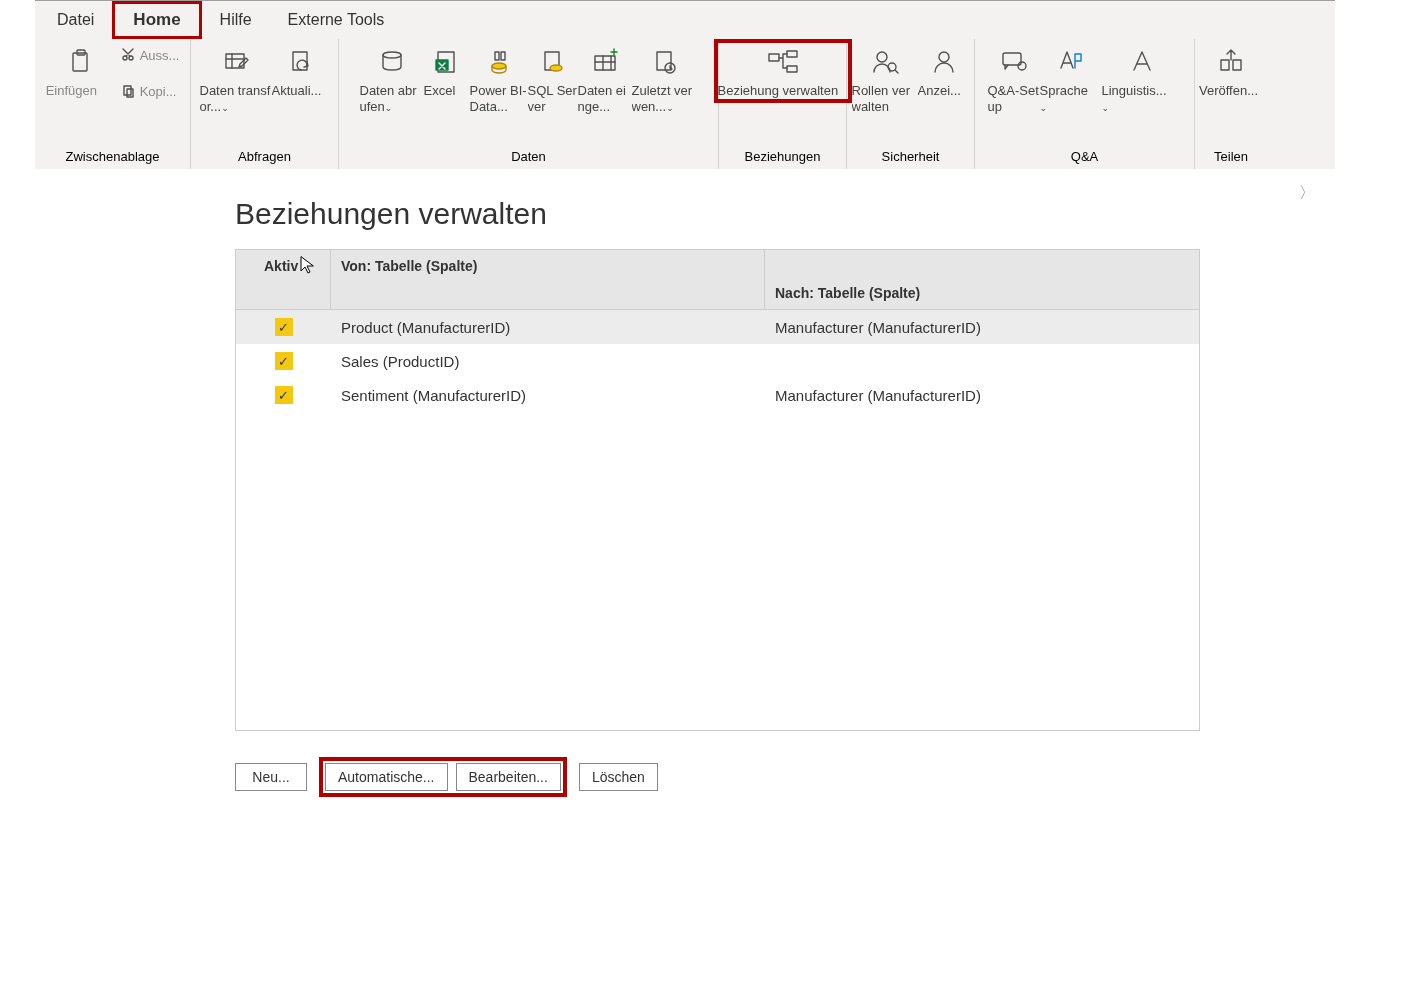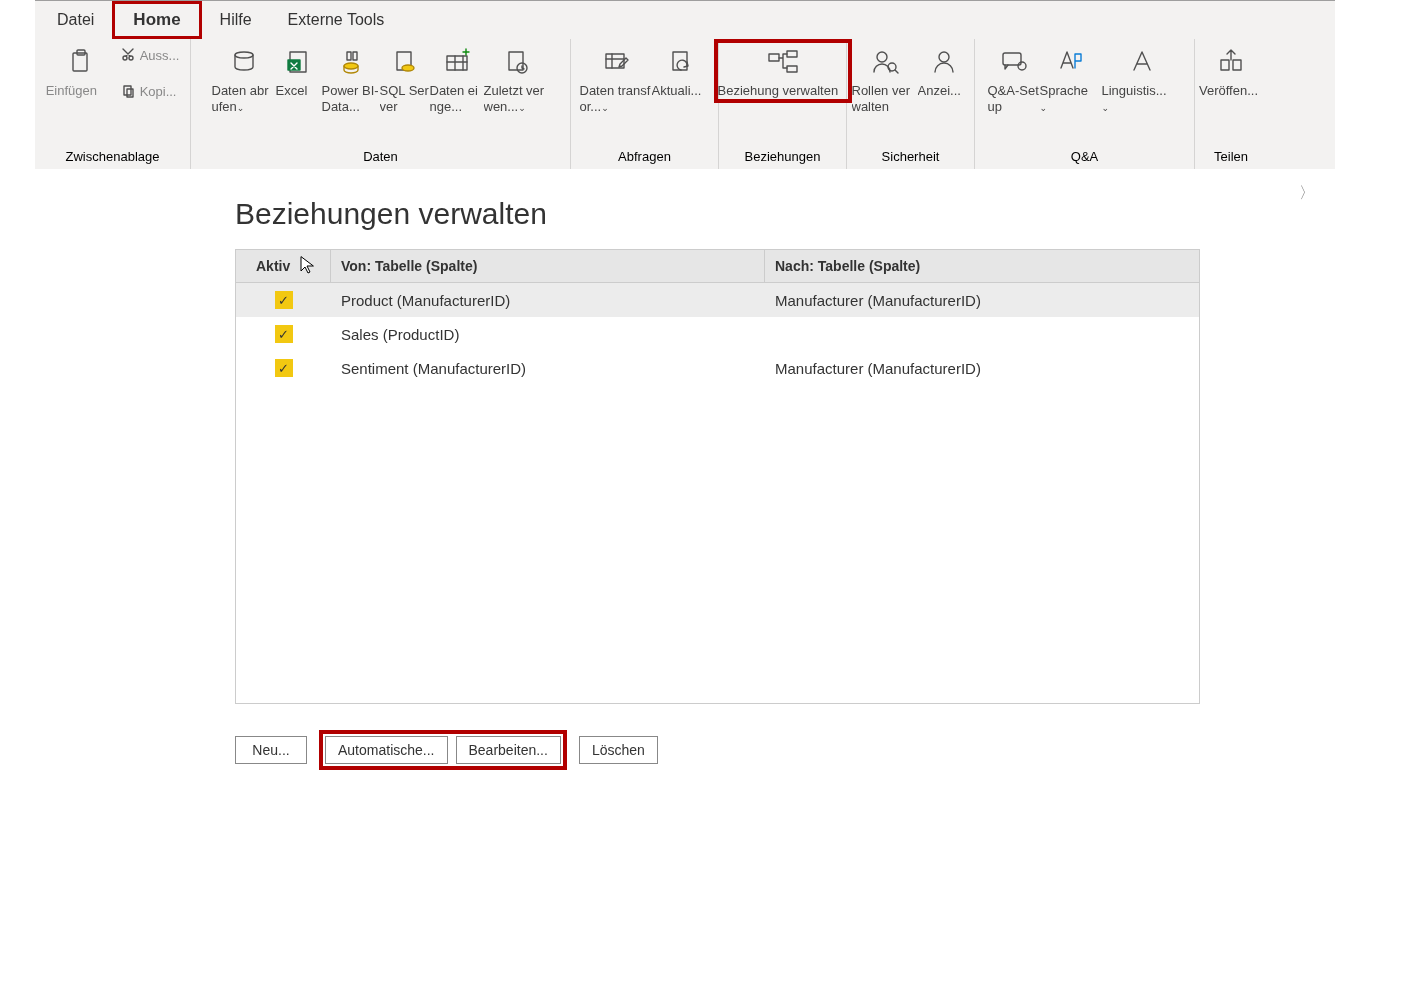--- a/index.html
+++ b/index.html
@@ -134,23 +134,23 @@
     border: 1px solid #ccc;
   }
   .rel-head {
     display: flex;
     background: #e6e6e6;
     border-bottom: 1px solid #ccc;
     font-weight: 700;
     font-size: 14px;
     color: #333;
   }
-  .rel-head .c1 { width: 95px; padding: 8px 20px; border-right: 1px solid #ccc; position: relative; }
+  .rel-head .c1 { width: 95px; padding: 8px 28px; border-right: 1px solid #ccc; position: relative; }
   .rel-head .c2 { width: 434px; padding: 8px 10px; border-right: 1px solid #ccc; }
-  .rel-head .c3 { width: 434px; padding: 8px 10px; }
+  .rel-head .c3 { width: 434px; padding: 8px 10px; margin-top: 27px; }
   .rel-body { height: 420px; }
   .rel-row {
     display: flex;
     align-items: center;
     height: 34px;
     font-size: 15px;
     color: #333;
   }
   .rel-row.sel { background: #ececec; }
   .rel-row .c1 { width: 95px; display:flex; justify-content:center; cursor:pointer; }
@@ -233,20 +233,46 @@
                   <rect x="6" y="5" width="6" height="8"></rect>
                 </svg>
             </span>
             <span>Kopi...</span>
           </div>
         </div>
       </div>
       <div class="ribbon-group-label">Zwischenablage</div>
     </div>
 
+    <div class="ribbon-group" style="width:148px">
+      <div class="ribbon-group-content">
+        <div class="large-btn" style="width:72px">
+          <span class="icon">
+            <svg width="28" height="28" viewBox="0 0 28 28">
+                <rect x="4" y="6" width="18" height="14"></rect>
+                <path d="M4 11 h18 M10 6 v14"></path>
+                <path d="M18 16 l6 -6 2 2 -6 6 -3 1 z"></path>
+              </svg>
+          </span>
+          <span class="lbl"><span>Daten transfor...</span><span style="font-size:9px">⌄</span></span>
+        </div>
+        <div class="large-btn" style="width:58px">
+          <span class="icon">
+            <svg width="28" height="28" viewBox="0 0 28 28">
+                <rect x="6" y="4" width="14" height="18"></rect>
+                <path d="M14 22 a5 5 0 1 1 6 -4"></path>
+                <path d="M20 14 l1 4 -4 1"></path>
+              </svg>
+          </span>
+          <span class="lbl">Aktuali...</span>
+        </div>
+      </div>
+      <div class="ribbon-group-label">Abfragen</div>
+    </div>
+
     <div class="ribbon-group" style="width:380px">
       <div class="ribbon-group-content">
         <div class="large-btn" style="width:64px">
           <span class="icon">
             <svg width="30" height="30" viewBox="0 0 30 30">
                 <ellipse cx="15" cy="8" rx="9" ry="3"></ellipse>
                 <path d="M6 8 v12 a9 3 0 0 0 18 0 V8"></path>
               </svg>
           </span>
           <span class="lbl"><span>Daten abrufen</span><span style="font-size:9px">⌄</span></span>
@@ -296,46 +322,20 @@
             <svg width="28" height="28" viewBox="0 0 28 28">
                 <rect x="6" y="4" width="14" height="18"></rect>
                 <circle cx="19" cy="20" r="5"></circle>
                 <path d="M19 18 v2 l2 1"></path>
               </svg>
           </span>
           <span class="lbl"><span>Zuletzt verwen...</span><span style="font-size:9px">⌄</span></span>
         </div>
       </div>
       <div class="ribbon-group-label">Daten</div>
-    </div>
-
-    <div class="ribbon-group" style="width:148px">
-      <div class="ribbon-group-content">
-        <div class="large-btn" style="width:72px">
-          <span class="icon">
-            <svg width="28" height="28" viewBox="0 0 28 28">
-                <rect x="4" y="6" width="18" height="14"></rect>
-                <path d="M4 11 h18 M10 6 v14"></path>
-                <path d="M18 16 l6 -6 2 2 -6 6 -3 1 z"></path>
-              </svg>
-          </span>
-          <span class="lbl"><span>Daten transfor...</span><span style="font-size:9px">⌄</span></span>
-        </div>
-        <div class="large-btn" style="width:58px">
-          <span class="icon">
-            <svg width="28" height="28" viewBox="0 0 28 28">
-                <rect x="6" y="4" width="14" height="18"></rect>
-                <path d="M14 22 a5 5 0 1 1 6 -4"></path>
-                <path d="M20 14 l1 4 -4 1"></path>
-              </svg>
-          </span>
-          <span class="lbl">Aktuali...</span>
-        </div>
-      </div>
-      <div class="ribbon-group-label">Abfragen</div>
     </div>
 
     <div class="ribbon-group" style="width:128px">
       <div class="ribbon-group-content" style="padding:0">
         <div class="large-btn highlight-red" style="width:138px;margin:0 8px">
           <span class="icon">
             <svg width="34" height="28" viewBox="0 0 34 28">
                 <rect x="3" y="6" width="10" height="7"></rect>
                 <rect x="21" y="3" width="10" height="6"></rect>
                 <rect x="21" y="18" width="10" height="6"></rect>

